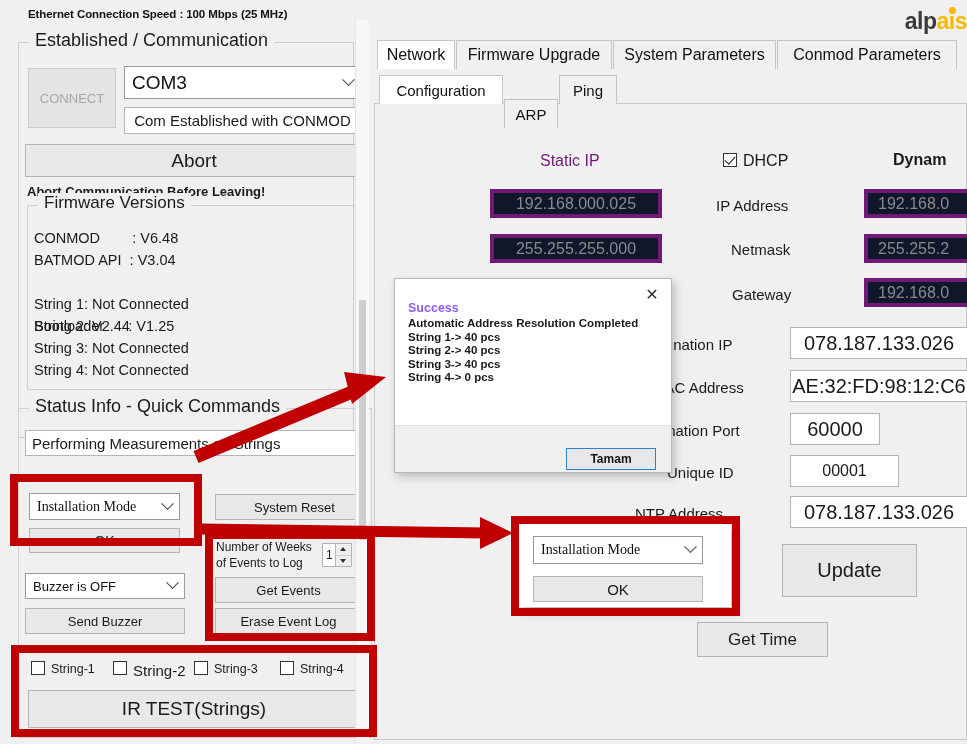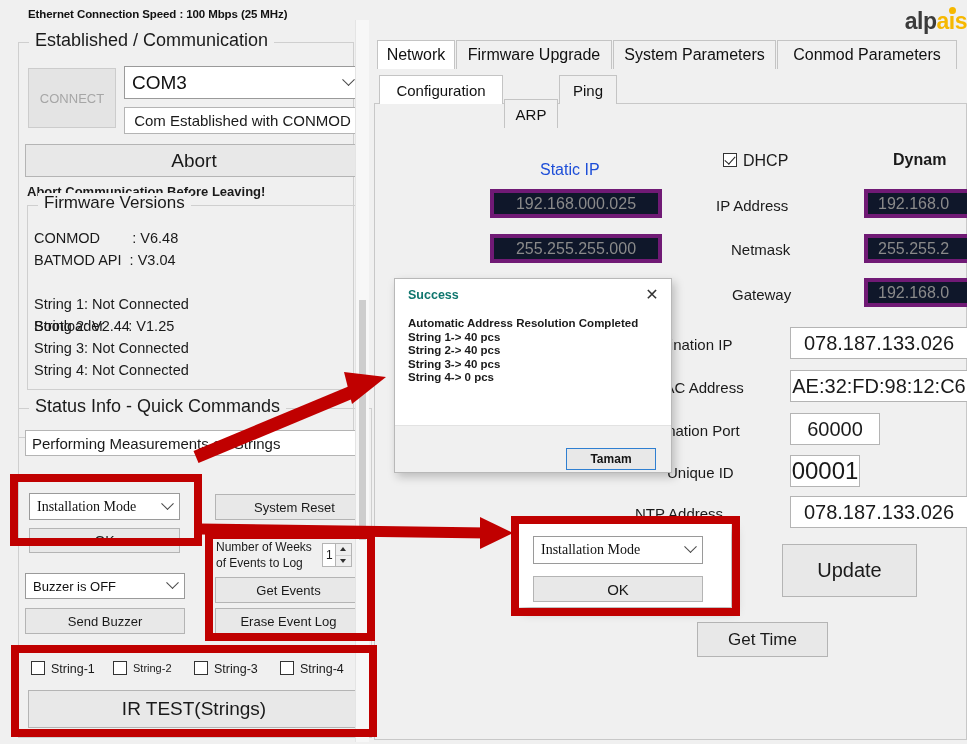--- a/index.html
+++ b/index.html
@@ -191,22 +191,22 @@
   .tab.sub { font-size: 15px; }
 
   
   .dialog {
     position: absolute;
     background: #ffffff;
     border: 1px solid #b8b8b8;
     box-shadow: 3px 4px 9px rgba(0,0,0,0.22);
   }
   .dlg-title {
-    position: absolute; left: 13px; top: 9px;
-    font-size: 12.5px; font-weight: 700; color: #0f766e;
+    position: absolute; left: 13px; top: 22px;
+    font-size: 12.5px; font-weight: 700; color: #8b5cf6;
     white-space: nowrap;
   }
   .dlg-close {
     position: absolute; right: 10px; top: 6px;
     width: 18px; height: 18px;
     font-size: 16px; color: #333;
     display: flex; align-items: center; justify-content: center;
   }
   .dlg-body {
     position: absolute; left: 13px; top: 38px;
@@ -330,21 +330,21 @@
     <span>Buzzer is OFF</span>
     <span class="caret"></span>
   </div>
 
   <div class="btn" style="left:25px; top:608px; width:160px; height:26px; font-size:13px;">Send Buzzer</div>
 
   <div class="cb" style="left:31px; top:661px;"></div>
   <div class="lbl" style="left:51px; top:662px; font-size:12.5px;">String-1</div>
 
   <div class="cb" style="left:113px; top:661px;"></div>
-  <div class="lbl" style="left:133px; top:662px; font-size:11px;">String-2</div>
+  <div class="lbl" style="left:133px; top:662px; font-size:15px;">String-2</div>
 
   <div class="cb" style="left:194px; top:661px;"></div>
   <div class="lbl" style="left:214px; top:662px; font-size:12.5px;">String-3</div>
 
   <div class="cb" style="left:280px; top:661px;"></div>
   <div class="lbl" style="left:300px; top:662px; font-size:12.5px;">String-4</div>
 
   <div class="btn" style="left:28px; top:690px; width:332px; height:38px; font-size:19px;">IR TEST(Strings)</div>
 
   <div class="vscroll" style="left:355px; top:20px; width:14px; height:722px;">
@@ -359,21 +359,21 @@
     <div class="tab" style="left:613px; top:40px; height:29px; width:163px;">System Parameters</div>
     <div class="tab" style="left:777px; top:40px; height:29px; width:180px;">Conmod Parameters</div>
   </div>
 
   <div class="tabstrip">
     <div class="tab sub active" style="left:379px; top:75px; height:29px; width:124px;">Configuration</div>
     <div class="tab sub" style="left:504px; top:75px; height:29px; width:54px;margin-top:24px;">ARP</div>
     <div class="tab sub" style="left:559px; top:75px; height:29px; width:58px;">Ping</div>
   </div>
 
-  <div class="lbl" style="left:540px; top:161px; font-size:16px; color:#1d4ed8;">Static IP</div>
+  <div class="lbl" style="left:540px; top:152px; font-size:16px; color:#701a75;">Static IP</div>
 
   <div class="cb checked" style="left:723px; top:153px;"></div>
   <div class="lbl" style="left:743px; top:152px; font-size:16px;">DHCP</div>
 
   <div class="lbl lbl-bold" style="left:893px; top:151px; font-size:16px;">Dynam</div>
 
   <div class="txt ro" style="left:490px; top:189px; width:172px; height:29px; font-size:16px;">
     <span>192.168.000.025</span>
   </div>
   <div class="txt ro" style="left:490px; top:234px; width:172px; height:29px; font-size:16px;">
@@ -406,21 +406,21 @@
   <div class="txt center" style="left:790px; top:370px; width:178px; height:32px; font-size:20px;">
     <span>AE:32:FD:98:12:C6</span>
   </div>
 
   <div class="lbl" style="left:633px; top:422px; font-size:15px;">Destination Port</div>
   <div class="txt center" style="left:790px; top:413px; width:90px; height:32px; font-size:20px;">
     <span>60000</span>
   </div>
 
   <div class="lbl" style="left:667px; top:464px; font-size:15px;">Unique ID</div>
-  <div class="txt center" style="left:790px; top:455px; width:70px; height:32px; font-size:24px;">
+  <div class="txt center" style="left:790px; top:455px; width:109px; height:32px; font-size:16px;">
     <span>00001</span>
   </div>
 
   <div class="lbl" style="left:635px; top:505px; font-size:15px;">NTP Address</div>
   <div class="txt center" style="left:790px; top:496px; width:178px; height:32px; font-size:20px;">
     <span>078.187.133.026</span>
   </div>
 
   <div class="btn" style="left:782px; top:544px; width:135px; height:53px; font-size:20px;">Update</div>
 

